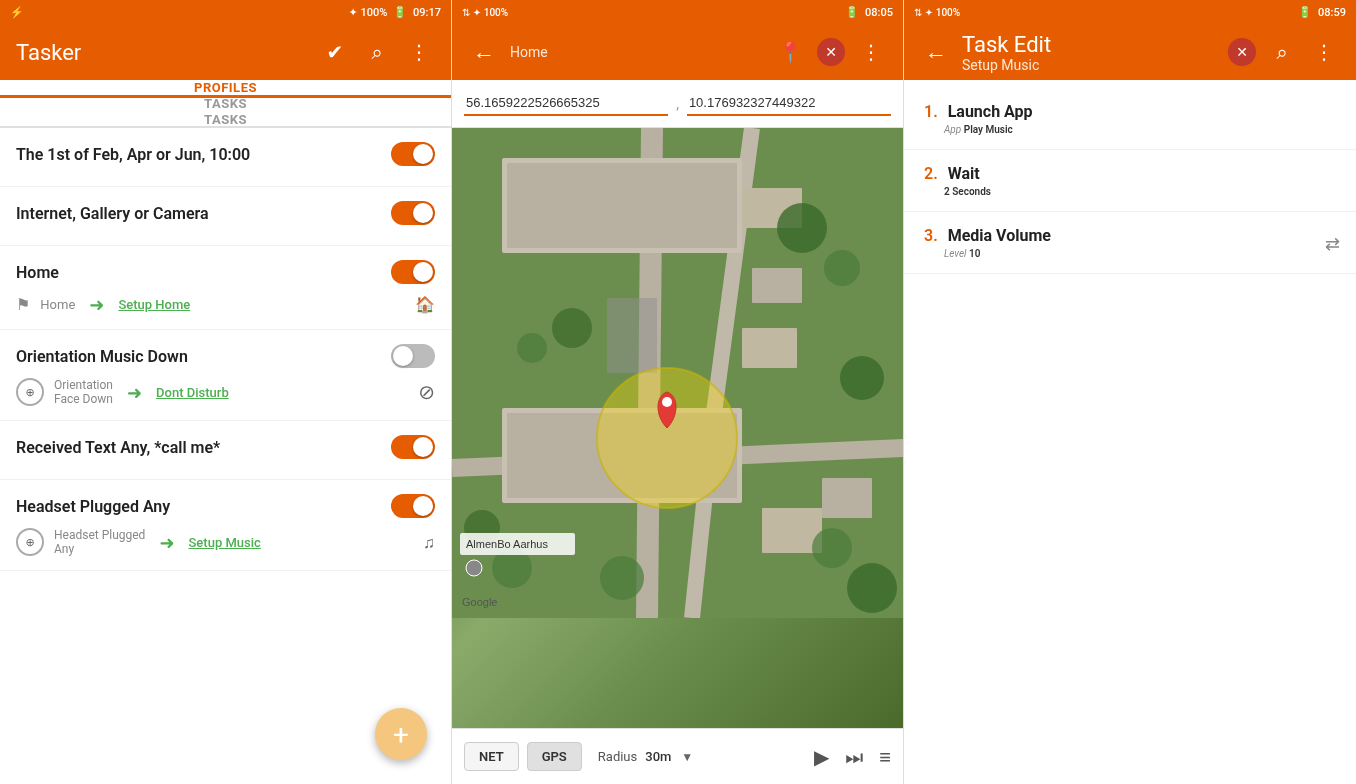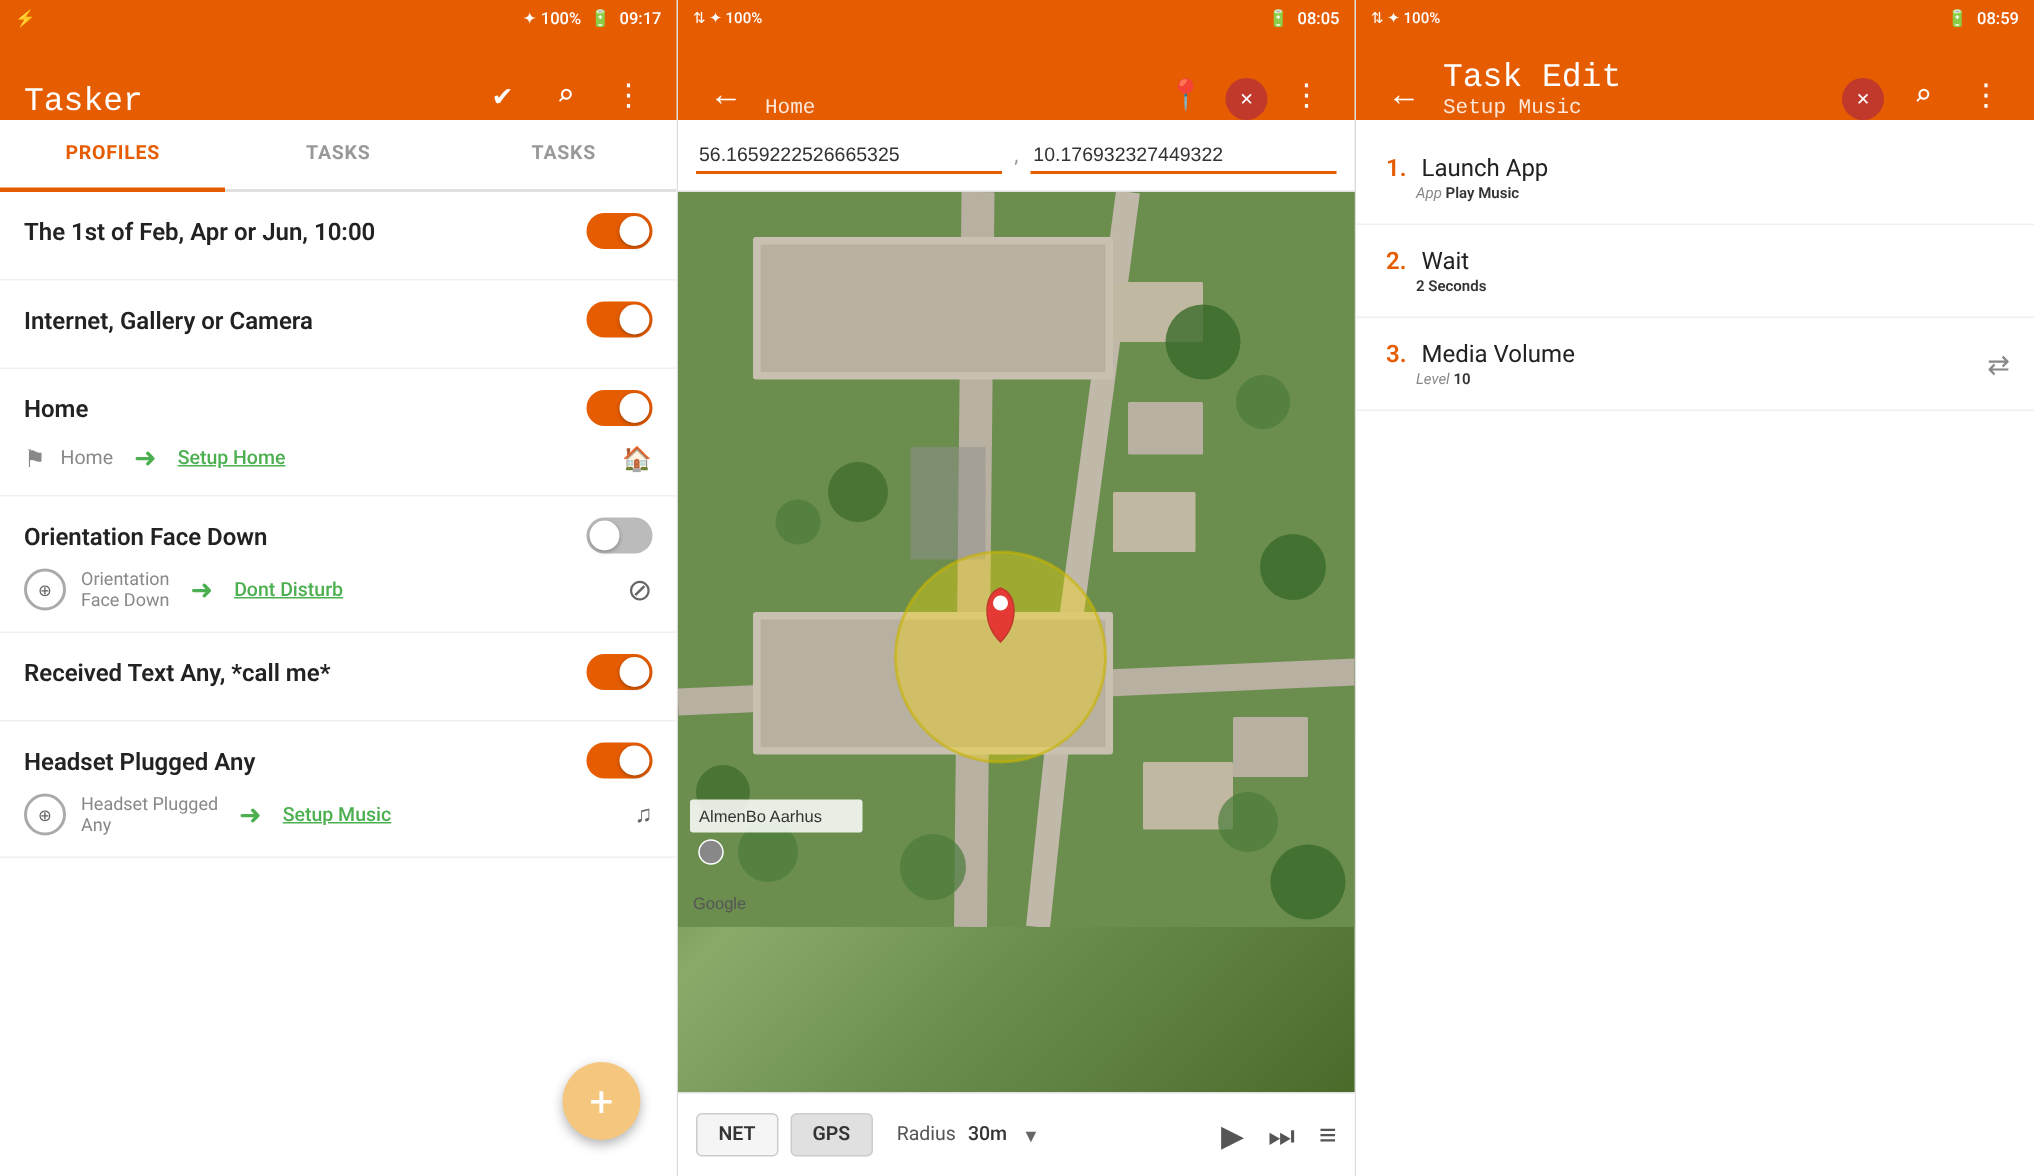--- a/index.html
+++ b/index.html
@@ -35,24 +35,23 @@
     .status-bar span {
       color: #fff;
       font-size: 11px;
       font-weight: 500;
     }
 
     .app-bar {
       height: 56px;
       background: #e65c00;
       display: flex;
-      align-items: flex-end;
+      align-items: center;
       padding: 0 16px;
       gap: 10px;
-      font-family: Liberation Mono, monospace;
     }
     .app-bar-title {
       color: #fff;
       font-size: 22px;
       font-weight: 400;
       flex: 1;
     }
     .app-bar-subtitle {
       color: rgba(255,255,255,0.85);
       font-size: 14px;
@@ -67,20 +66,21 @@
       color: #fff;
       font-size: 20px;
       border-radius: 50%;
     }
 
     .tabs-bar {
       height: 48px;
       background: #fff;
       display: flex;
       border-bottom: 2px solid #e0e0e0;
+      flex-direction: column;
     }
     .tab {
       flex: 1;
       display: flex;
       align-items: center;
       justify-content: center;
       font-size: 13px;
       font-weight: 700;
       color: #999;
       cursor: pointer;
@@ -312,21 +312,21 @@
       position: relative;
     }
     .task-number {
       color: #e65c00;
       font-size: 16px;
       font-weight: 600;
       margin-right: 4px;
     }
     .task-title {
       font-size: 16px;
-      font-weight: 400;
+      font-weight: 700;
       color: #222;
     }
     .task-detail-line {
       margin-top: 3px;
       padding-left: 20px;
       font-size: 10px;
       color: #666;
     }
     .task-detail-key {
       color: #888;
@@ -414,21 +414,21 @@
         <span style="color:#888; font-size:16px">⚑</span>
         <span class="profile-sub-condition">Home</span>
         <span class="arrow-right">➜</span>
         <span class="profile-sub-task">Setup Home</span>
         <span class="profile-sub-action-icon">🏠</span>
       </div>
     </div>
 
     <div class="profile-item">
       <div class="profile-header">
-        <span class="profile-name">Orientation Face Down</span>
+        <span class="profile-name">Orientation Music Down</span>
         <div class="toggle off">
           <div class="toggle-thumb"></div>
         </div>
       </div>
       <div class="profile-sub">
         <div class="profile-sub-icon">
           <span style="font-size:11px">⊕</span>
         </div>
         <span class="profile-sub-condition" style="font-size:12px">Orientation<br>Face Down</span>
         <span class="arrow-right">➜</span>

